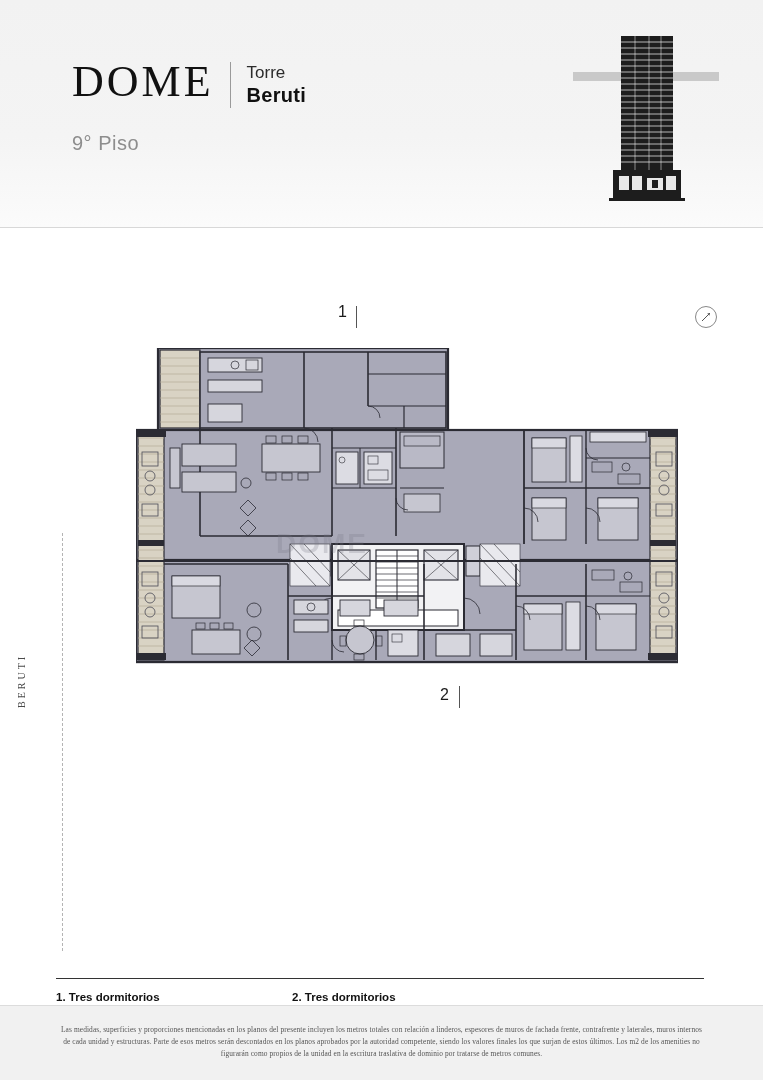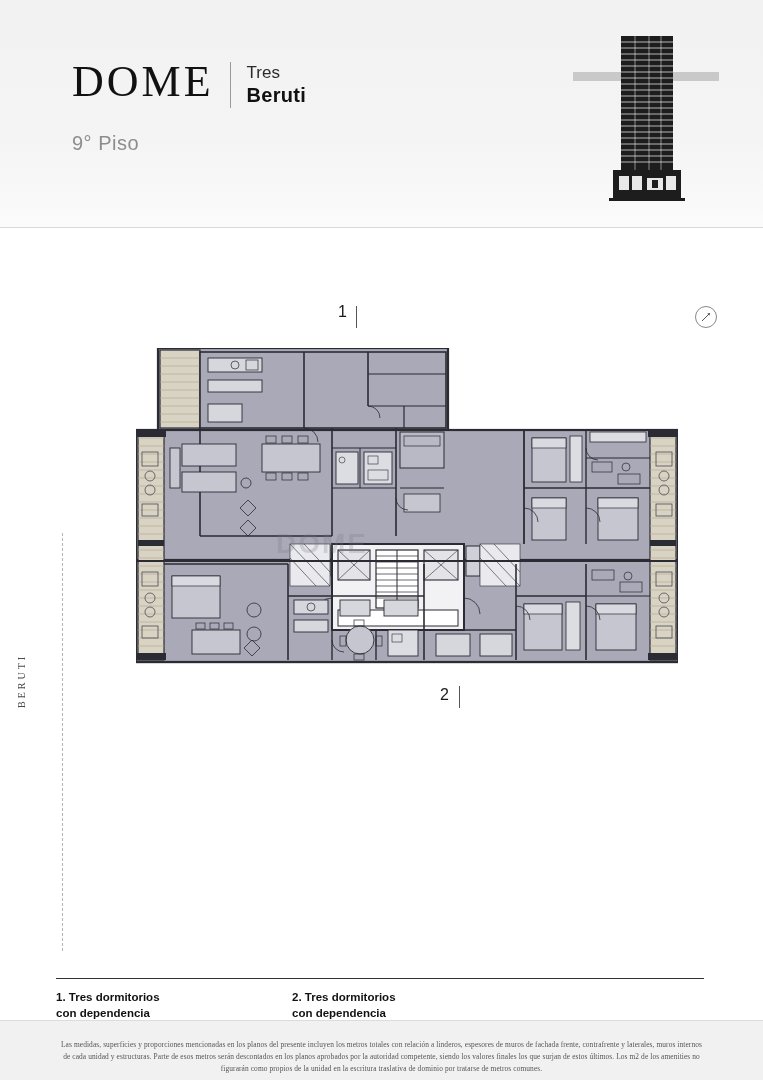--- a/index.html
+++ b/index.html
@@ -182,21 +182,21 @@
     font-size: 9.5px;
     color: #1f1f1f;
     margin-top: 3px;
   }
   .lg-row b { font-weight: bold; }
 
   
   .footer {
     position: absolute;
     left: 0; bottom: 0;
-    width: 763px; height: 60px;
+    width: 763px; height: 75px;
     background: #f1f1f1;
     border-top: 1px solid #dcdcdc;
   }
   .footer p {
     margin: 0;
     padding: 18px 58px 0 58px;
     font-family: "Liberation Serif", serif;
     font-size: 7.4px;
     line-height: 1.65;
     color: #555;
@@ -206,21 +206,21 @@
 </style>
 </head>
 <body>
 
 <div class="header">
 
   <div class="brand-wrap">
     <div class="brand-dome">DOME</div>
     <div class="brand-sep"></div>
     <div class="brand-sub">
-      <div class="l1">Tres</div>
+      <div class="l1">Torre</div>
       <div class="l2">Beruti</div>
     </div>
   </div>
 
   <div class="floor-label">9° Piso</div>
 
   <div class="tower">
     <div class="band"></div>
     <svg width="110" height="175" viewBox="0 0 110 175">
 

